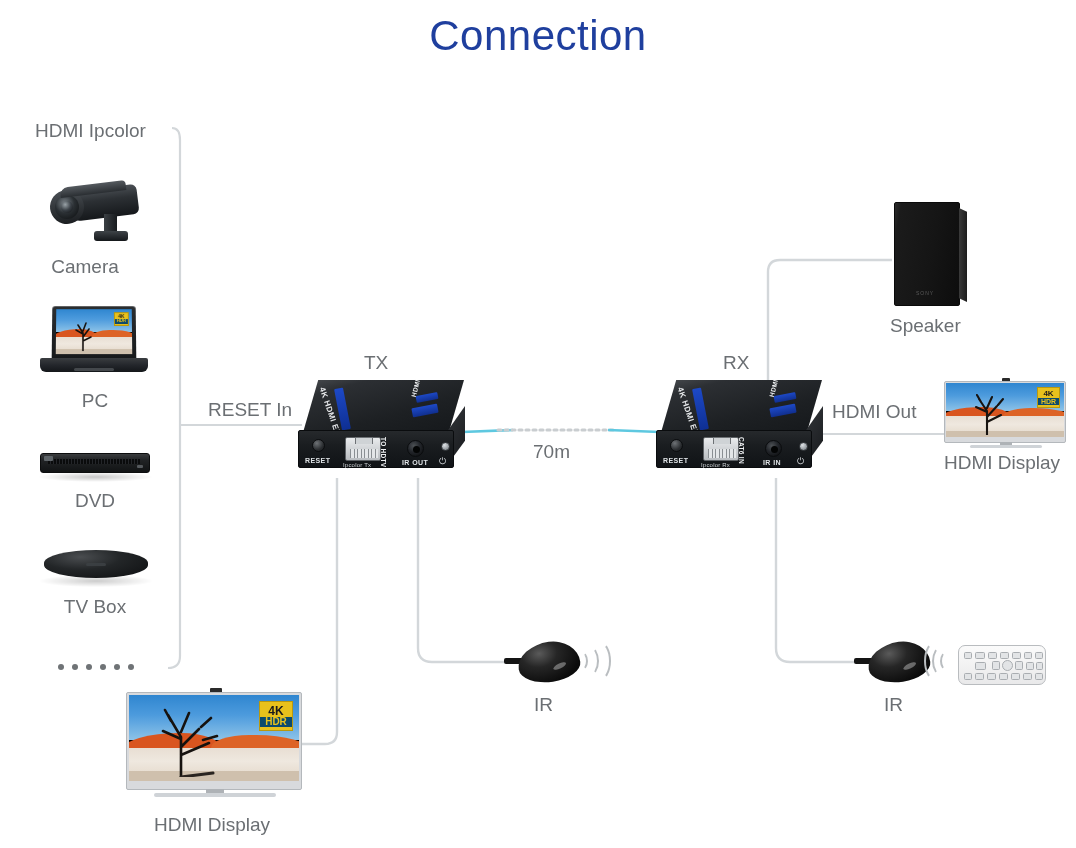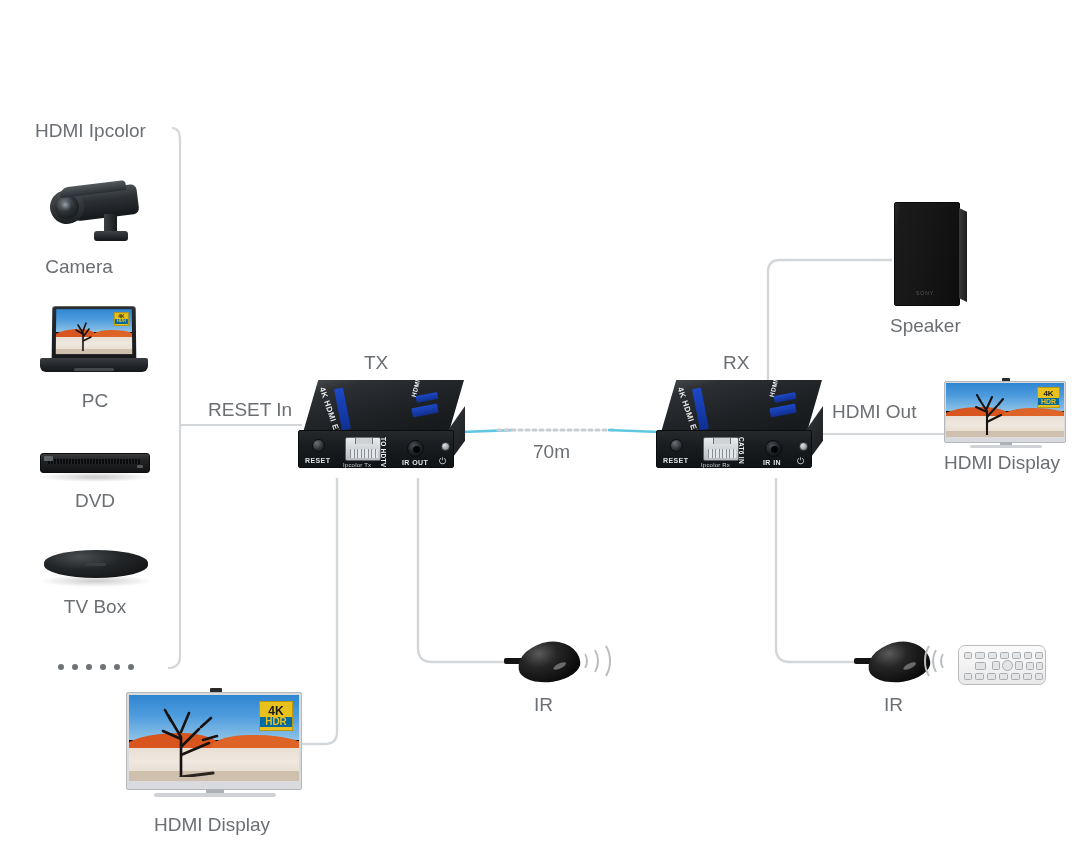--- a/index.html
+++ b/index.html
@@ -45,21 +45,21 @@
      background:linear-gradient(180deg,#e8ded3 0%, #efe8df 40%, #e2d6c7 100%); }
   .desert .pan2 { position:absolute; left:0; bottom:0; width:100%; height:12%;
      background:#cfc0ad; }
   .desert .tree { position:absolute; }
   .badge4k {
     position:absolute; background:#e8c11c; border:1px solid #b9980d;
     display:flex; flex-direction:column; align-items:center; justify-content:center;
     line-height:1;
   }
   .badge4k .b1 { color:#1b1b1b; font-weight:bold; }
-  .badge4k .b2 { background:#0369a1; color:#e8c11c; font-weight:bold; display:block; }
+  .badge4k .b2 { background:#0c4a6e; color:#e8c11c; font-weight:bold; display:block; }
 
   
   .tv-bezel { position:absolute; background:#d8dadd;
      border:1px solid #b4b8bc; border-radius:2px; }
   .tv-screen { position:absolute; overflow:hidden; background:#000; }
   .tv-stand-neck { position:absolute; background:#aeb2b6; }
   .tv-stand-base { position:absolute; background:#cfd3d7; border-radius:2px; }
   .tv-cam { position:absolute; background:#2a2a2a; border-radius:1px; }
 
   
@@ -182,20 +182,21 @@
 
   
   .dots { position:absolute; display:flex; gap:8px; }
   .dots i { width:6px; height:6px; border-radius:50%; background:#6f7376; display:block; }
 </style>
 </head>
 <body>
 
 <div id="stage">
 
+  <div class="abs" id="title">Connection</div>
 
   <svg class="wires" viewBox="0 0 1076 848">
 
     <path d="M172,128 Q180,128 180,140 L180,656 Q180,668 168,668" fill="none" stroke="#d3d7da" stroke-width="2.2"></path>
 
     <path d="M180,425 L302,425" fill="none" stroke="#d3d7da" stroke-width="2.2"></path>
 
     <path d="M337,478 L337,732 Q337,744 325,744 L302,744" fill="none" stroke="#d3d7da" stroke-width="2.4"></path>
 
     <path d="M418,478 L418,648 Q418,662 432,662 L508,662" fill="none" stroke="#d3d7da" stroke-width="2.4"></path>
@@ -230,21 +231,21 @@
         border-radius:50%;"></div>
 
     <div class="abs" style="left:22px; top:8px; width:66px; height:10px;
         background:linear-gradient(180deg,#555a5f,#2a2e32); border-radius:8px 4px 0 0; transform:rotate(-7deg);"></div>
 
     <div class="abs" style="left:66px; top:38px; width:13px; height:20px;
         background:linear-gradient(90deg,#3b4044,#181b1e);"></div>
     <div class="abs" style="left:56px; top:55px; width:34px; height:10px;
         background:linear-gradient(180deg,#3e4347,#14171a); border-radius:3px;"></div>
   </div>
-  <div class="abs src-label" style="left:4px; top:256px;">Camera</div>
+  <div class="abs src-label" style="left:10px; top:256px;">Camera</div>
 
   <div class="abs" style="left:40px; top:306px; width:110px; height:76px;">
 
     <div class="abs" style="left:12px; top:0px; width:84px; height:54px;
         background:linear-gradient(180deg,#2b2e31,#16181a); border-radius:3px 3px 0 0;
         transform: perspective(180px) rotateX(3deg);">
       <div class="abs" style="left:4px; top:3px; width:76px; height:45px; overflow:hidden; background:#000;">
         <div class="desert">
           <div class="sky"></div>
           <div class="dune1"></div>

